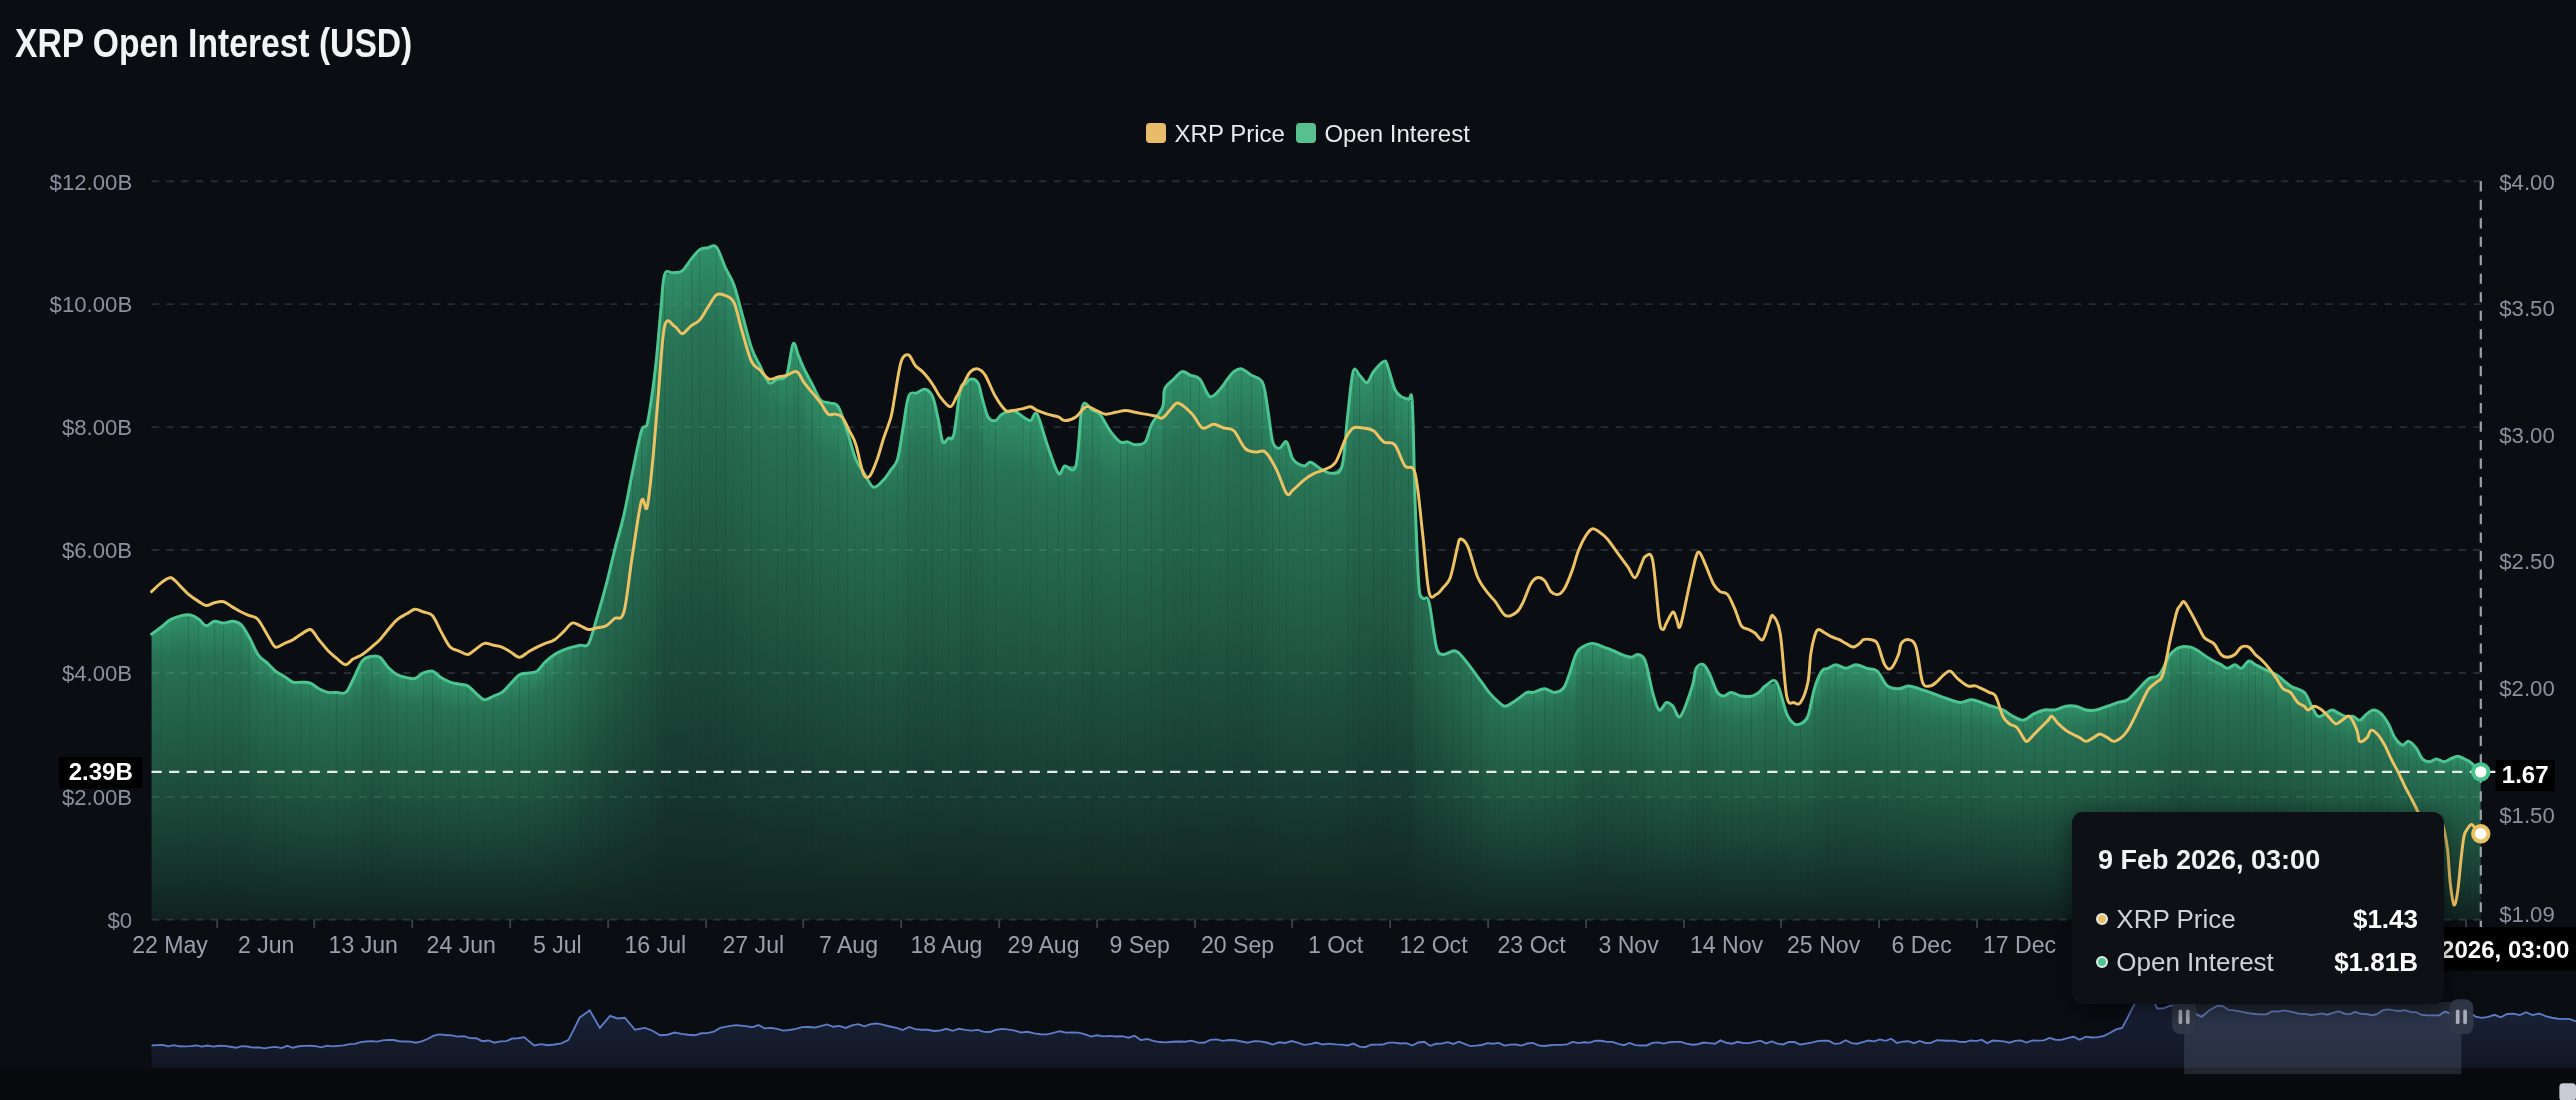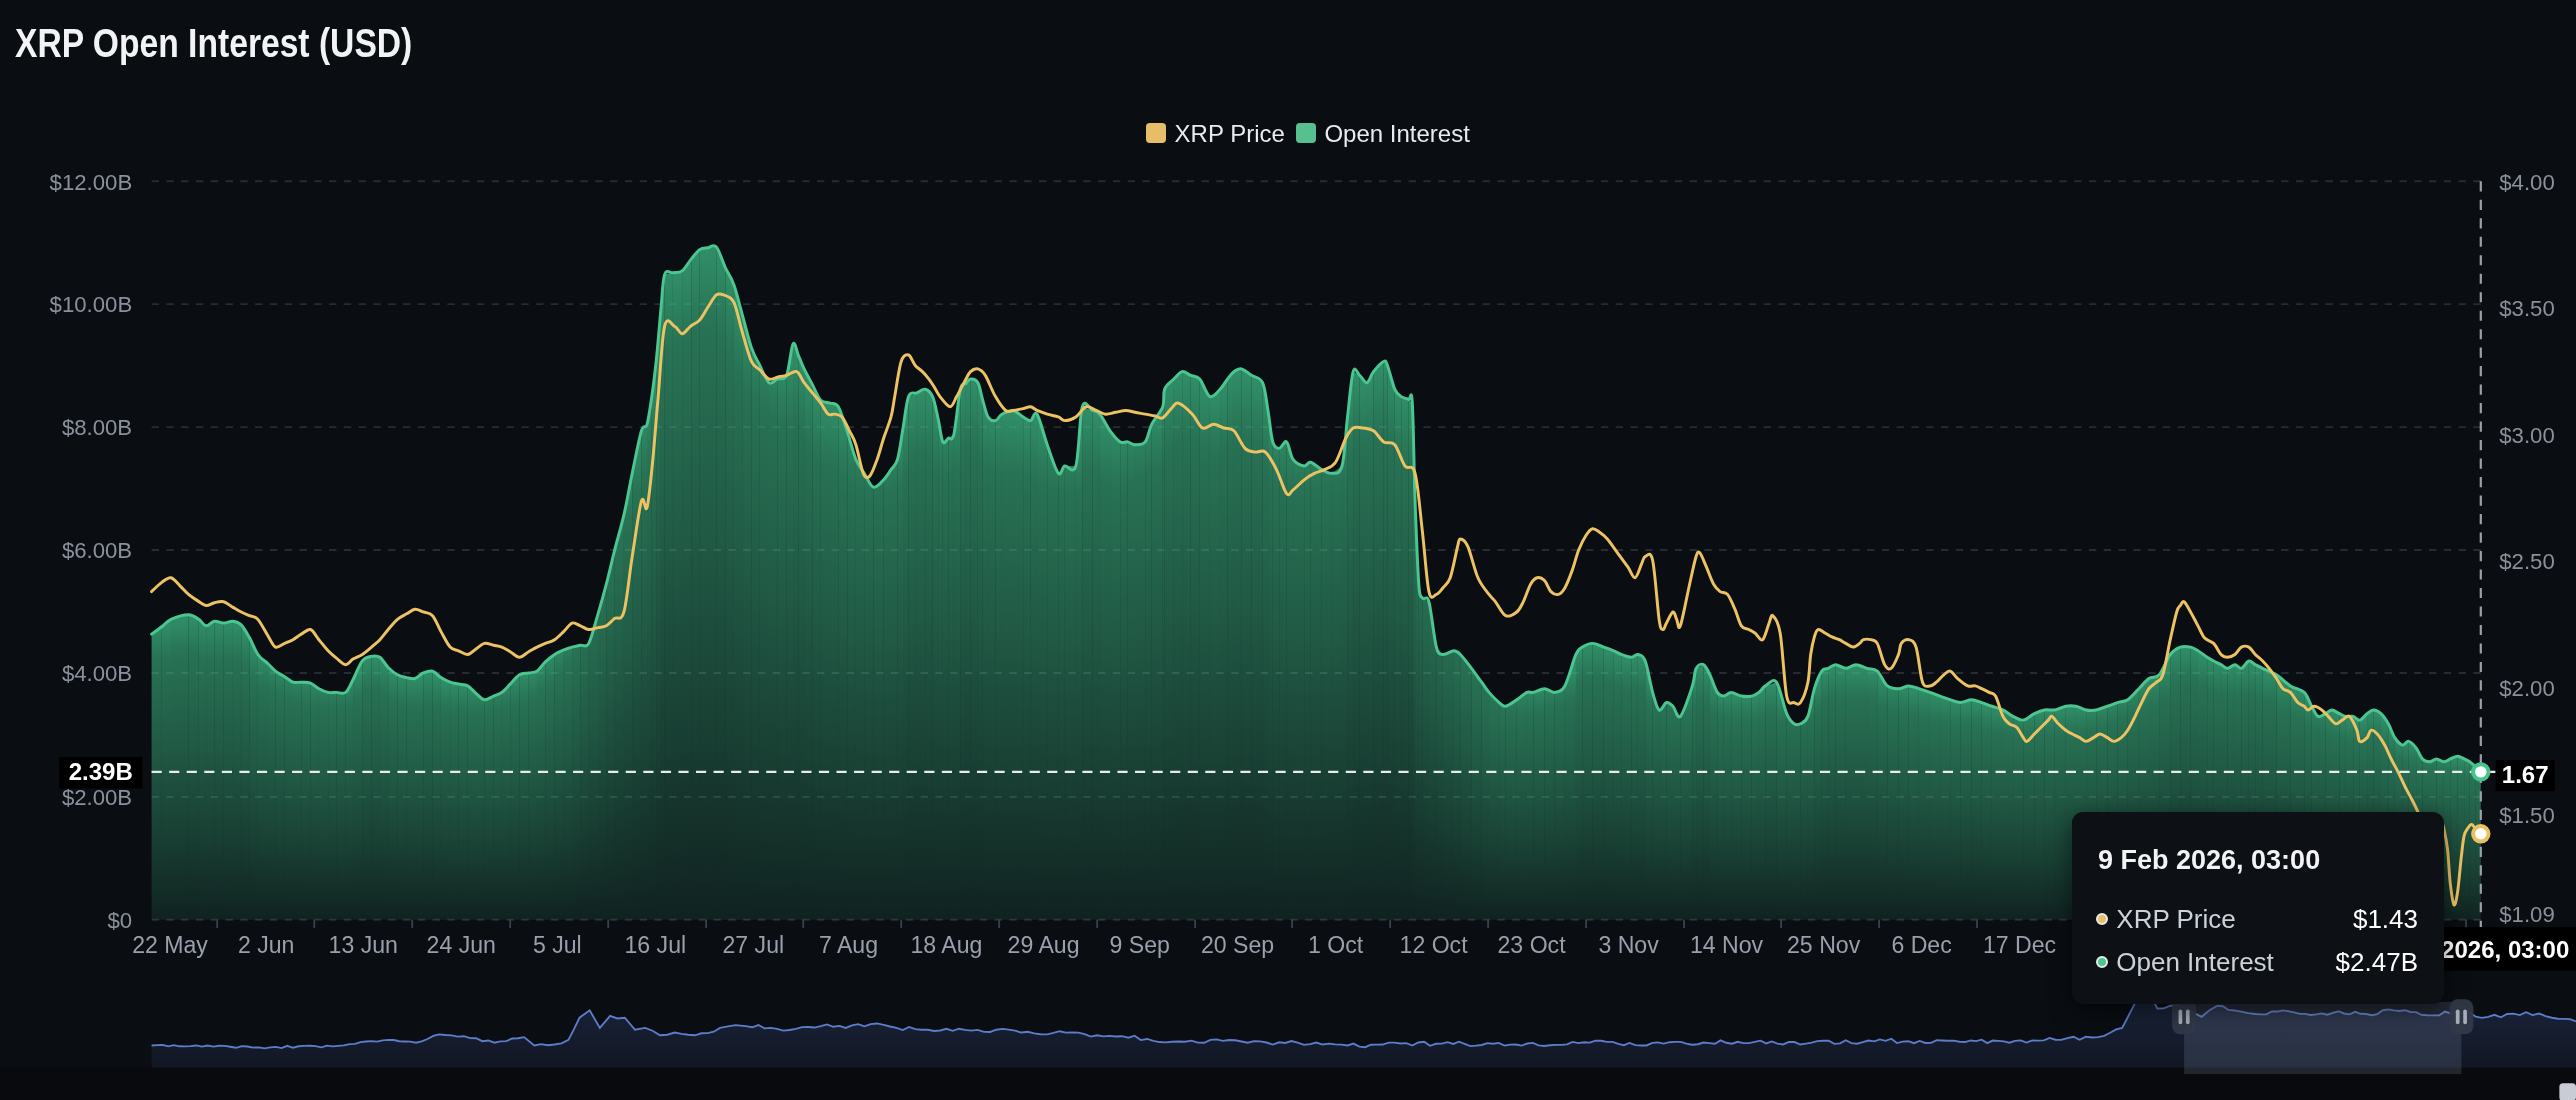--- a/index.html
+++ b/index.html
@@ -7,21 +7,21 @@
 .page{position:relative;width:2576px;height:1101px;background:#0a0d12;overflow:hidden;font-family:"Liberation Sans",sans-serif;}
 .title{position:absolute;left:15px;top:20.3px;font-size:41px;font-weight:bold;color:#f2f3f5;transform:scaleX(0.82);transform-origin:left center;white-space:nowrap;}
 .legend{position:absolute;top:121px;left:1146px;display:flex;align-items:center;height:24px;}
 .lgsq{width:20.3px;height:20.3px;border-radius:3.7px;display:inline-block;}
 .lgtx{color:#e9ebee;font-size:24px;margin-left:8.3px;line-height:21px;}
 .tooltip{position:absolute;left:2072px;top:812px;width:372px;height:192px;background:#0d1015;border-radius:11px;box-shadow:0 5.5px 22px rgba(0,0,0,0.5);}
 .tt-date{position:absolute;left:26px;top:33px;font-size:27px;font-weight:bold;color:#f2f3f5;}
 .tt-row{position:absolute;left:24px;right:26px;height:28px;display:flex;align-items:center;}
 .tt-dot{width:12px;height:12px;border-radius:50%;border:2.8px solid #e8eaec;display:inline-block;}
 .tt-lab{color:#ccd2d9;font-size:26px;margin-left:8.3px;}
-.tt-val{margin-left:auto;color:#ffffff;font-size:26px;font-weight:normal;}
+.tt-val{margin-left:auto;color:#ffffff;font-size:26px;font-weight:bold;}
 </style>
 </head>
 <body>
 <div class="page">
 <svg width="2576" height="1101" viewBox="0 0 2787 1191" style="position:absolute;left:0;top:0">
 <defs>
 <linearGradient id="navArea" x1="0" y1="1085" x2="0" y2="1155" gradientUnits="userSpaceOnUse">
 <stop offset="0" stop-color="#30406e" stop-opacity="0.42"></stop>
 <stop offset="1" stop-color="#30406e" stop-opacity="0.18"></stop>
 </linearGradient>
@@ -2383,17 +2383,17 @@
 <div class="tooltip">
 <div class="tt-date">9 Feb 2026, 03:00</div>
 <div class="tt-row" style="top:93px">
         <span class="tt-dot" style="background:#e9c162"></span>
         <span class="tt-lab">XRP Price</span>
         <span class="tt-val">$1.43</span>
       </div>
 <div class="tt-row" style="top:136px">
         <span class="tt-dot" style="background:#4cc690"></span>
         <span class="tt-lab">Open Interest</span>
-        <span class="tt-val">$2.47B</span>
+        <span class="tt-val">$1.81B</span>
       </div>
 </div>
 </div>
 
 
 </body></html>

